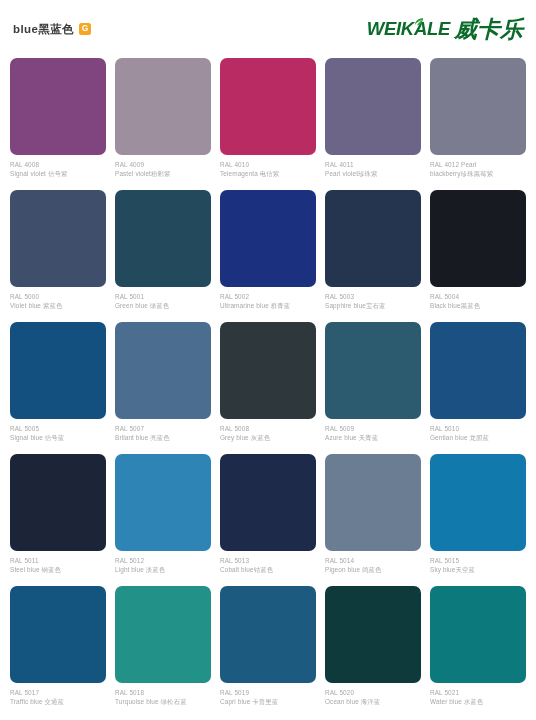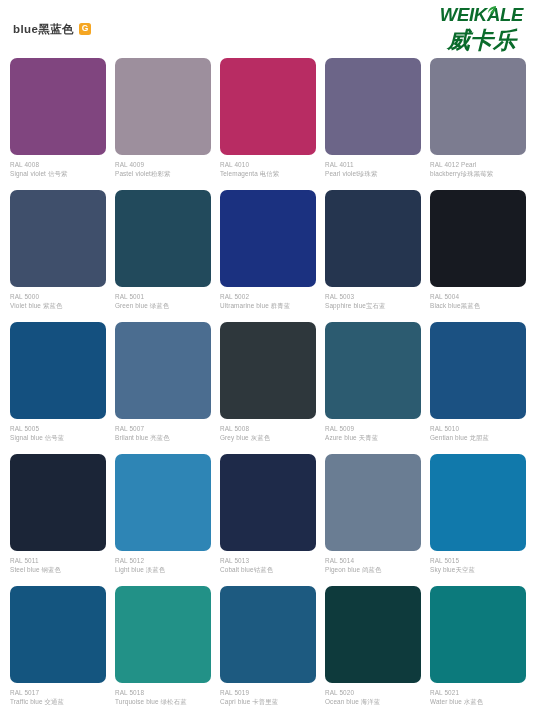--- a/index.html
+++ b/index.html
@@ -50,21 +50,20 @@
     font-weight: bold;
     line-height: 1;
     padding-bottom: 1px;
   }
   .logo {
     display: flex;
     align-items: center;
     gap: 4px;
     position: relative;
     padding-right: 4px;
-    flex-direction: column;
   }
   .logo-latin {
     position: relative;
     font-size: 18.5px;
     font-weight: bold;
     font-style: italic;
     color: #0a6b2b;
     letter-spacing: -0.3px;
     line-height: 1;
   }

